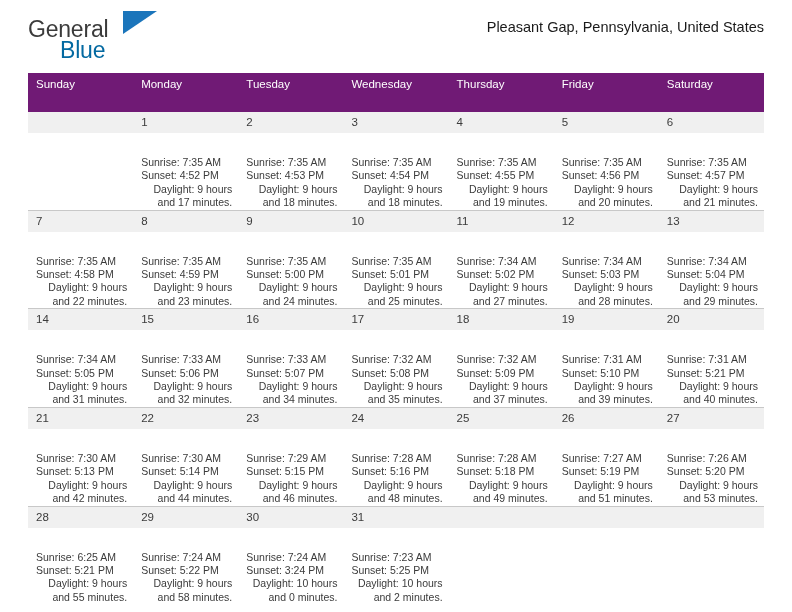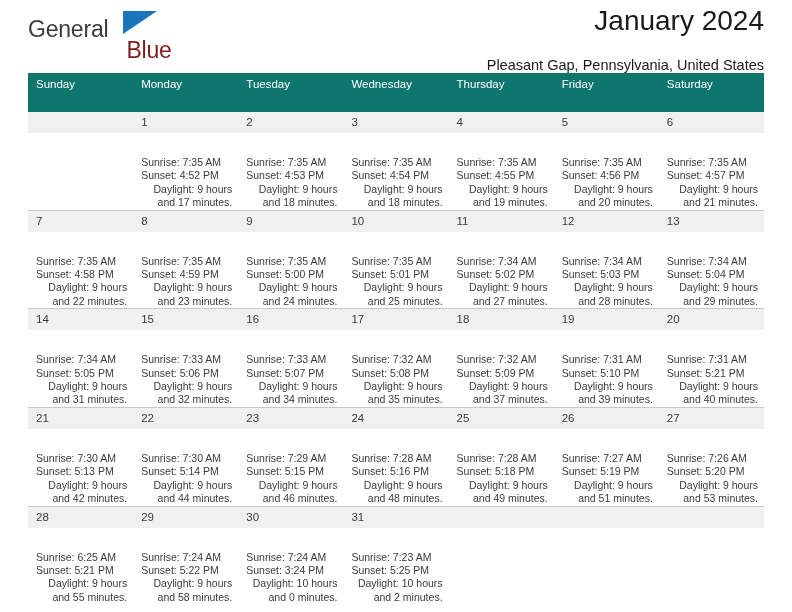--- a/index.html
+++ b/index.html
@@ -34,27 +34,26 @@
   }
   .brand-general {
     font-size: 23px;
     color: #3b3b3b;
     letter-spacing: -0.2px;
     line-height: 26px;
     display: block;
   }
   .brand-blue {
     font-size: 23px;
-    color: #7f1d1d;
+    color: #0369a1;
     letter-spacing: -0.2px;
     line-height: 22px;
     display: block;
     padding-left: 32px;
     margin-top: -3px;
-    text-align: center;
   }
   .brand-triangle {
     position: absolute;
     left: 95px;
     top: 11px;
     width: 0;
     height: 0;
     border-left: 34px solid #1b75bb;
     border-bottom: 23px solid transparent;
   }
@@ -76,21 +75,21 @@
     margin-top: 14px;
   }
 
   
   table.calendar {
     width: 736px;
     border-collapse: collapse;
     table-layout: fixed;
   }
   table.calendar th {
-    background: #0f766e;
+    background: #701a75;
     color: #ffffff;
     font-size: 11.5px;
     font-weight: normal;
     text-align: left;
     padding: 5px 0 22px 8px;
     height: 22px;
     border: none;
   }
   table.calendar td {
     vertical-align: top;
@@ -128,21 +127,20 @@
 
   <div class="masthead">
 
     <div class="brand">
       <span class="brand-general">General</span>
       <span class="brand-triangle"></span>
       <span class="brand-blue">Blue</span>
     </div>
 
     <div class="titleblock">
-      <div class="cal-title">January 2024</div>
       <div class="cal-subtitle">Pleasant Gap, Pennsylvania, United States</div>
     </div>
 
   </div>
 
   <table class="calendar">
     <thead>
       <tr>
         <th>Sunday</th>
         <th>Monday</th>

